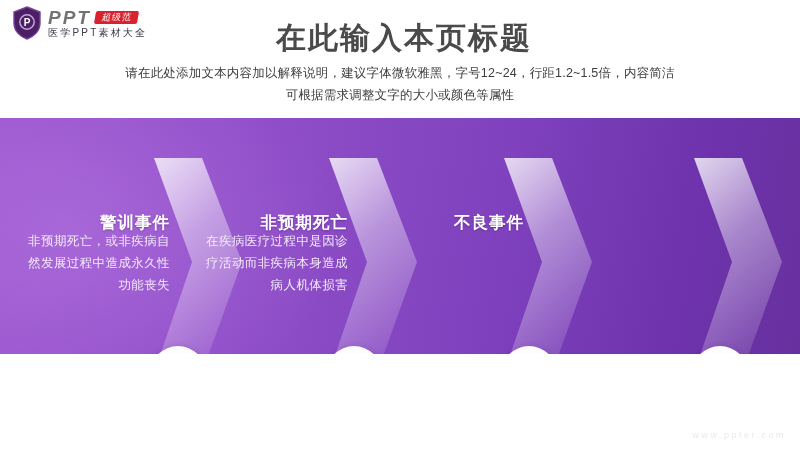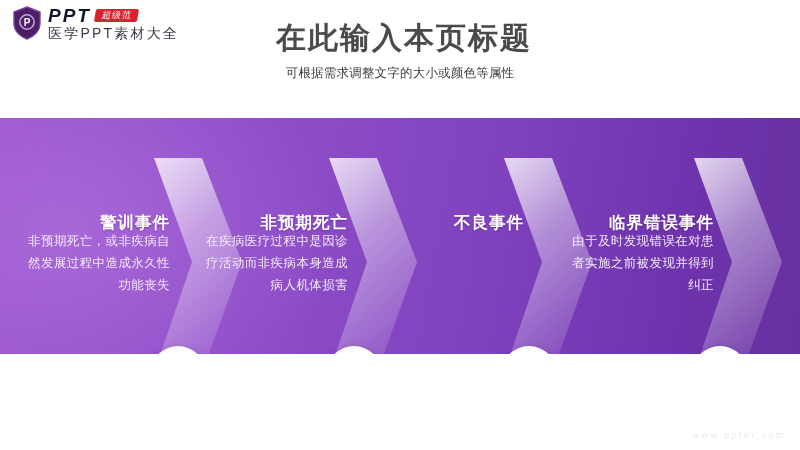--- a/index.html
+++ b/index.html
@@ -20,31 +20,31 @@
   .logo{
     position:absolute;left:12px;top:6px;
     display:flex;align-items:center;gap:6px;
   }
   .logo-shield{
     width:30px;height:34px;position:relative;flex:none;
   }
   .logo-text{display:flex;flex-direction:column;gap:1px;}
   .logo-row1{display:flex;align-items:center;gap:4px;}
   .logo-ppt{
-    font-size:19px;font-weight:bold;color:#0f172a;
+    font-size:19px;font-weight:bold;color:#737373;
     letter-spacing:2px;line-height:1;font-style:italic;
   }
   .logo-badge{
     background:#d8232f;color:#fff;font-size:9px;
     padding:2px 6px 2px 7px;border-radius:2px;
     letter-spacing:1px;line-height:1;
     transform:skewX(-10deg);
   }
   .logo-sub{
-    font-size:14px;color:#3b3b48;letter-spacing:2.2px;line-height:1;
+    font-size:10px;color:#3b3b48;letter-spacing:2.2px;line-height:1;
   }
 
   .page-title{
     position:absolute;left:4px;top:18px;width:800px;
     text-align:center;
     font-size:30px;font-weight:bold;color:#4a4a4a;
     letter-spacing:2px;
   }
   .subtitle{
     position:absolute;left:0;top:62px;width:800px;
@@ -123,20 +123,21 @@
         <span class="logo-ppt">PPT</span>
         <span class="logo-badge">超级范</span>
       </div>
       <div class="logo-sub">医学PPT素材大全</div>
     </div>
   </div>
 
   <div class="page-title">在此输入本页标题</div>
 
   <div class="subtitle">
+    <div>请在此处添加文本内容加以解释说明，建议字体微软雅黑，字号12~24，行距1.2~1.5倍，内容简洁</div>
     <div>可根据需求调整文字的大小或颜色等属性</div>
   </div>
 </div>
 
 <div class="band">
   <div class="band-glow"></div>
 
   <div class="chev" style="left:128px;">
     <svg viewBox="0 0 118 215">
       <defs>
@@ -223,24 +224,20 @@
   <div class="bubble" style="left:501px;">
     <svg width="30" height="30" viewBox="0 0 30 30">
       <g stroke="#6b3fa0" stroke-width="1.5" fill="none" stroke-linejoin="round">
         <path d="M9 7 h5 l1.6 2.3 H21 v2.2 H9 Z"></path>
         <rect x="5.5" y="11.5" width="19" height="11.5" rx="1.3"></rect>
         <path d="M15 14.6 v5.4 M12.3 17.3 h5.4" stroke-width="1.7" stroke-linecap="round"></path>
       </g>
     </svg>
   </div>
 
-  <div class="card" style="left:562px;">
-    <div class="card-title">临界错误事件</div>
-    <div class="card-body">由于及时发现错误在对患者实施之前被发现并得到纠正</div>
-  </div>
   <div class="bubble" style="left:692px;">
     <svg width="30" height="30" viewBox="0 0 30 30">
       <g stroke="#6b3fa0" stroke-width="1.6" fill="none" stroke-linejoin="round" stroke-linecap="round">
         <path d="M21.5 6.5 C17 3.5 10 5 8 10 C6.5 13.5 8 16 9.5 17.5 V23.5 H20.5 V19 C23.5 17.5 24.5 9.5 21.5 6.5 Z"></path>
         <path d="M14.5 11 C12.5 12.5 12.5 16 14.5 17.5" stroke-width="1.3"></path>
         <path d="M17.5 10.5 C19.5 12.5 19.5 16 17.5 18" stroke-width="1.3"></path>
       </g>
     </svg>
   </div>
 </div>

